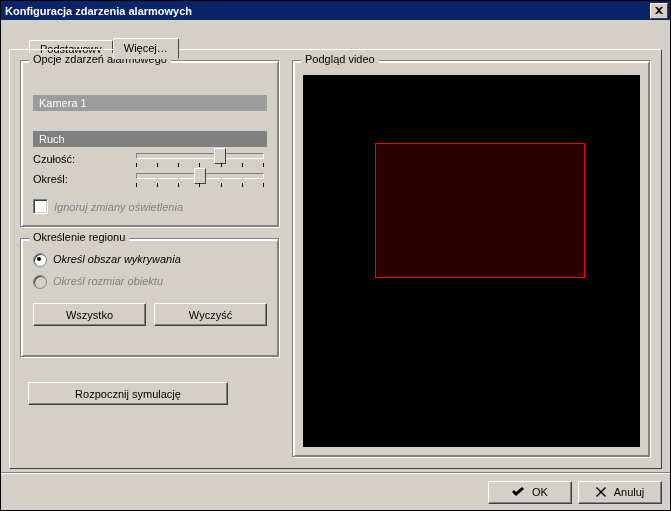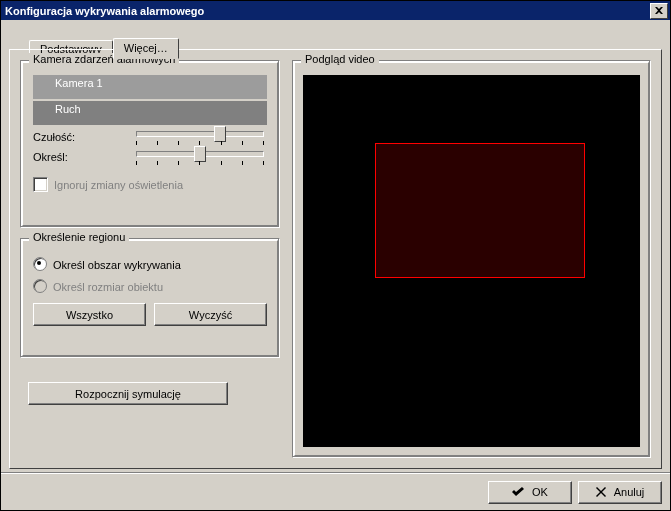--- a/index.html
+++ b/index.html
@@ -142,27 +142,28 @@
     background: #d4d0c8;
     padding: 0 4px;
     font-size: 11px;
     z-index:2;
   }
   .gb1 { height: 168px; }
   .gb2 { height: 120px; }
   .video-gb { flex:1; height: 300px; }
   
   .hdr {
-    height: 24px;
+    height: 16px;
     line-height: 16px;
-    padding: 0 22px;
+    padding: 0 6px;
     color: #fff;
     font-size: 11px;
     margin-bottom: 2px;
     box-sizing: border-box;
+    margin-top: 20px;
   }
   .hdr1 { background: #9c9c9c; }
   .hdr2 { background: #808080; }
   
   .row {
     display: flex;
     align-items: center;
     margin-top: 0;
     height: 20px;
   }
@@ -212,38 +213,40 @@
     width: 1px;
     height: 4px;
     background: #000;
   }
   
   .chk {
     display: flex;
     align-items: center;
     margin-top: 10px;
     color: #808080;
+    font-style: italic;
   }
   .chk-box {
     width: 13px;
     height: 13px;
     background: #fff;
     border-top: 1px solid #808080;
     border-left: 1px solid #808080;
     border-right: 1px solid #fff;
     border-bottom: 1px solid #fff;
     box-shadow: inset 1px 1px 0 #404040, inset -1px -1px 0 #d4d0c8;
     margin-right: 6px;
   }
   
   .radio {
     display: flex;
-    align-items: flex-end;
+    align-items: flex-start;
     height: 18px;
     margin-bottom: 4px;
+    font-style: italic;
   }
   .radio .dot {
     width: 12px;
     height: 12px;
     border-radius: 50%;
     background: #fff;
     border: 1px solid #808080;
     box-shadow: inset 1px 1px 0 #404040;
     margin-right: 6px;
     position: relative;
@@ -324,21 +327,21 @@
   .icon-x {
     width: 10px; height:10px;
   }
 </style>
 </head>
 <body>
 
 <div class="window">
 
   <div class="titlebar">
-    <span>Konfiguracja wykrywania alarmowego</span>
+    <span>Konfiguracja zdarzenia alarmowych</span>
     <div class="titlebar-buttons">
       <div class="titlebar-btn">
         <svg viewBox="0 0 8 7" width="8" height="7">
             <path d="M0 0 L2 0 L4 2 L6 0 L8 0 L5 3.5 L8 7 L6 7 L4 5 L2 7 L0 7 L3 3.5 Z" fill="#000"></path>
           </svg>
       </div>
     </div>
   </div>
 
   <div class="client">
@@ -350,21 +353,21 @@
       <div class="tab active">
         <span>Więcej…</span>
       </div>
     </div>
 
     <div class="tab-panel">
 
       <div class="left-col">
 
         <div class="groupbox gb1">
-          <div class="gb-label">Kamera zdarzeń alarmowych</div>
+          <div class="gb-label">Opcje zdarzeń alarmowego</div>
 
           <div class="hdr hdr1">
             <span>Kamera 1</span>
           </div>
           <div class="hdr hdr2">
             <span>Ruch</span>
           </div>
 
           <div class="row">
             <span class="lbl">Czułość:</span>

